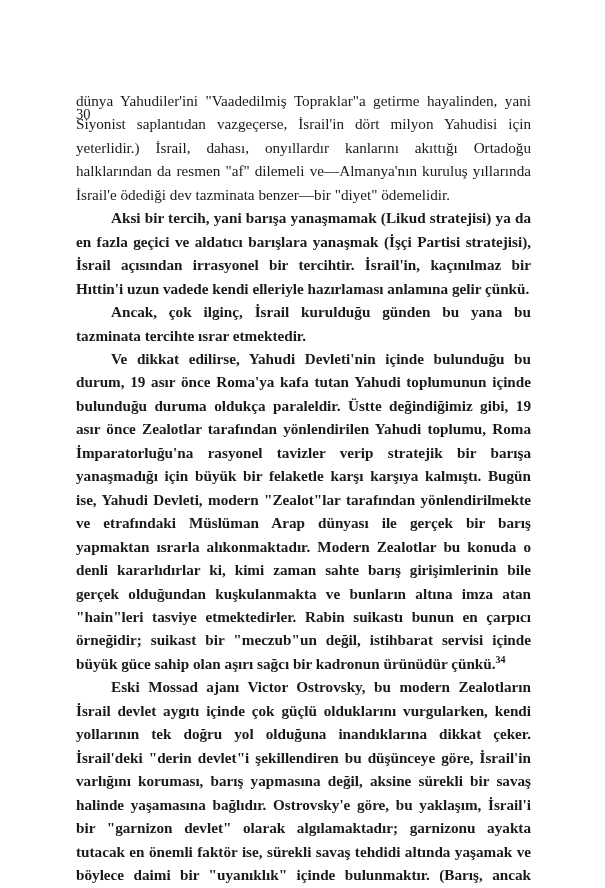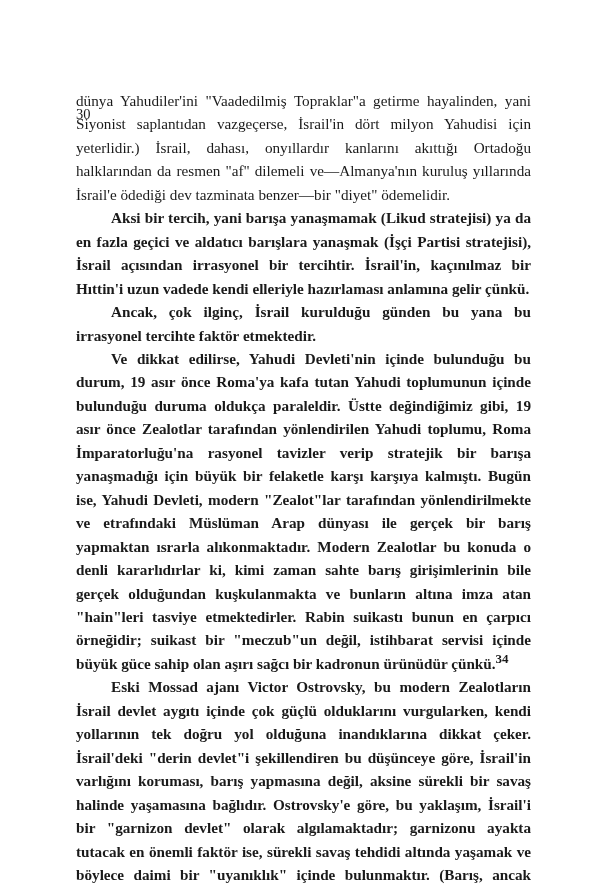--- a/index.html
+++ b/index.html
@@ -49,31 +49,31 @@
       margin: 0;
       text-align: justify;
       text-align-last: left;
       hyphens: none;
     }
     .body-text p.indent {
       text-indent: 35px;
       font-weight: bold;
     }
     sup.fn {
-      font-size: 13px;
+      font-size: 10px;
       vertical-align: 6px;
       line-height: 0;
     }
   </style>
 </head>
 <body>
 
 <div class="page-header">
   <span class="page-number">30</span>
 </div>
 
 <div class="body-text">
   <p>dünya Yahudiler'ini "Vaadedilmiş Topraklar"a getirme hayalinden, yani Siyonist saplantıdan vazgeçerse, İsrail'in dört milyon Yahudisi için yeterlidir.) İsrail, dahası, onyıllardır kanlarını akıttığı Ortadoğu halklarından da resmen "af" dilemeli ve—Almanya'nın kuruluş yıllarında İsrail'e ödediği dev tazminata benzer—bir "diyet" ödemelidir.</p>
   <p class="indent">Aksi bir tercih, yani barışa yanaşmamak (Likud stratejisi) ya da en fazla geçici ve aldatıcı barışlara yanaşmak (İşçi Partisi stratejisi), İsrail açısından irrasyonel bir tercihtir. İsrail'in, kaçınılmaz bir Hıttin'i uzun vadede kendi elleriyle hazırlaması anlamına gelir çünkü.</p>
-  <p class="indent">Ancak, çok ilginç, İsrail kurulduğu günden bu yana bu irrasyonel tercihte faktör etmektedir.</p>
+  <p class="indent">Ancak, çok ilginç, İsrail kurulduğu günden bu yana bu tazminata tercihte ısrar etmektedir.</p>
   <p class="indent"><span>Ve dikkat edilirse, Yahudi Devleti'nin içinde bulunduğu bu durum, 19 asır önce Roma'ya kafa tutan Yahudi toplumunun içinde bulunduğu duruma oldukça paraleldir. Üstte değindiğimiz gibi, 19 asır önce Zealotlar tarafından yönlendirilen Yahudi toplumu, Roma İmparatorluğu'na rasyonel tavizler verip stratejik bir barışa yanaşmadığı için büyük bir felaketle karşı karşıya kalmıştı. Bugün ise, Yahudi Devleti, modern "Zealot"lar tarafından yönlendirilmekte ve etrafındaki Müslüman Arap dünyası ile gerçek bir barış yapmaktan ısrarla alıkonmaktadır. Modern Zealotlar bu konuda o denli kararlıdırlar ki, kimi zaman sahte barış girişimlerinin bile gerçek olduğundan kuşkulanmakta ve bunların altına imza atan "hain"leri tasviye etmektedirler. Rabin suikastı bunun en çarpıcı örneğidir; suikast bir "meczub"un değil, istihbarat servisi içinde büyük güce sahip olan aşırı sağcı bir kadronun ürünüdür çünkü.</span><sup class="fn">34</sup></p>
   <p class="indent">Eski Mossad ajanı Victor Ostrovsky, bu modern Zealotların İsrail devlet aygıtı içinde çok güçlü olduklarını vurgularken, kendi yollarının tek doğru yol olduğuna inandıklarına dikkat çeker. İsrail'deki "derin devlet"i şekillendiren bu düşünceye göre, İsrail'in varlığını koruması, barış yapmasına değil, aksine sürekli bir savaş halinde yaşamasına bağlıdır. Ostrovsky'e göre, bu yaklaşım, İsrail'i bir "garnizon devlet" olarak algılamaktadır; garnizonu ayakta tutacak en önemli faktör ise, sürekli savaş tehdidi altında yaşamak ve böylece daimi bir "uyanıklık" içinde bulunmaktır. (Barış, ancak zaman ka-</p>
 </div>
 
 </body></html>

